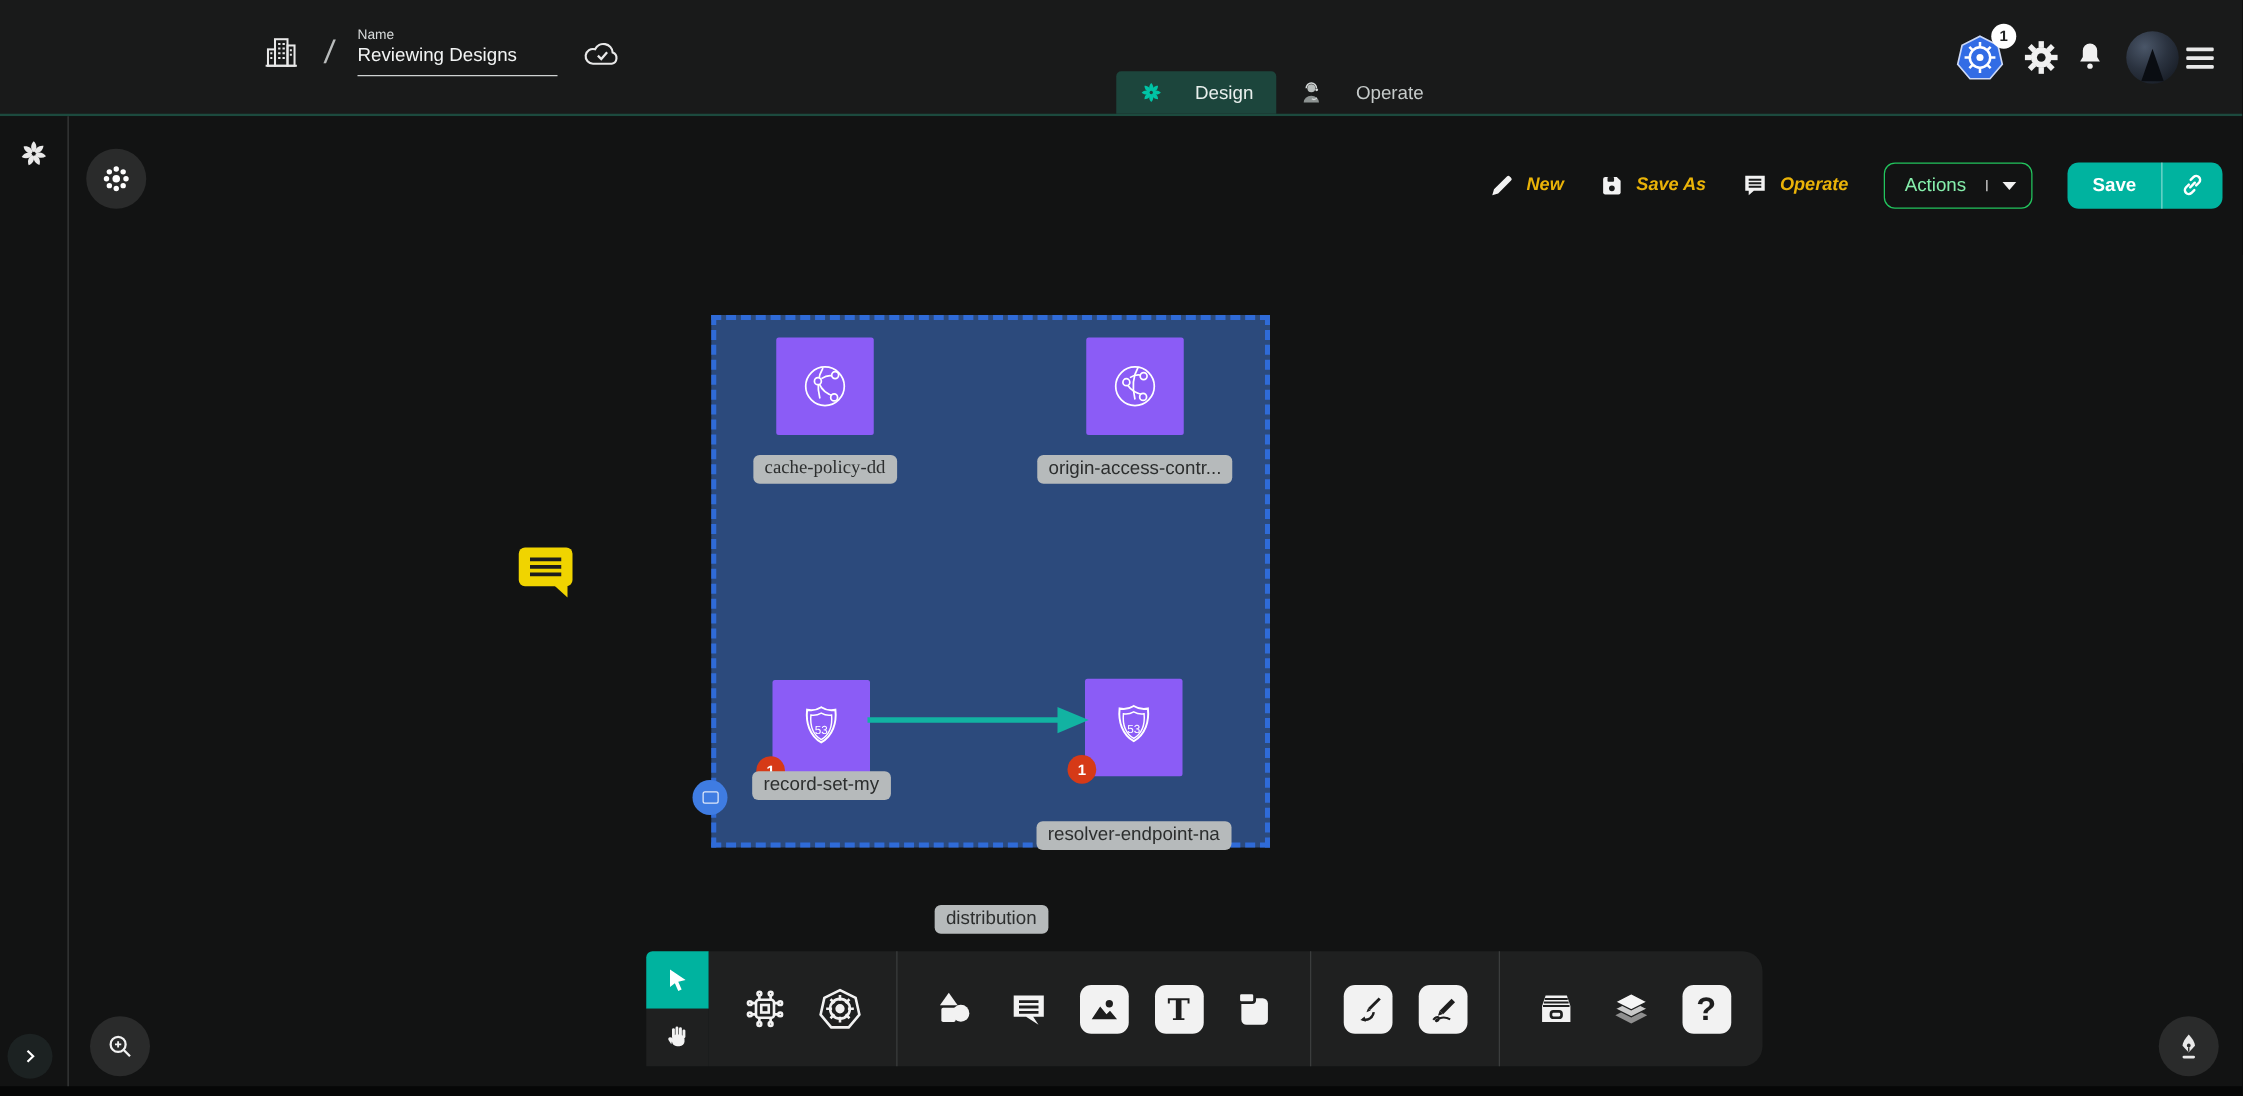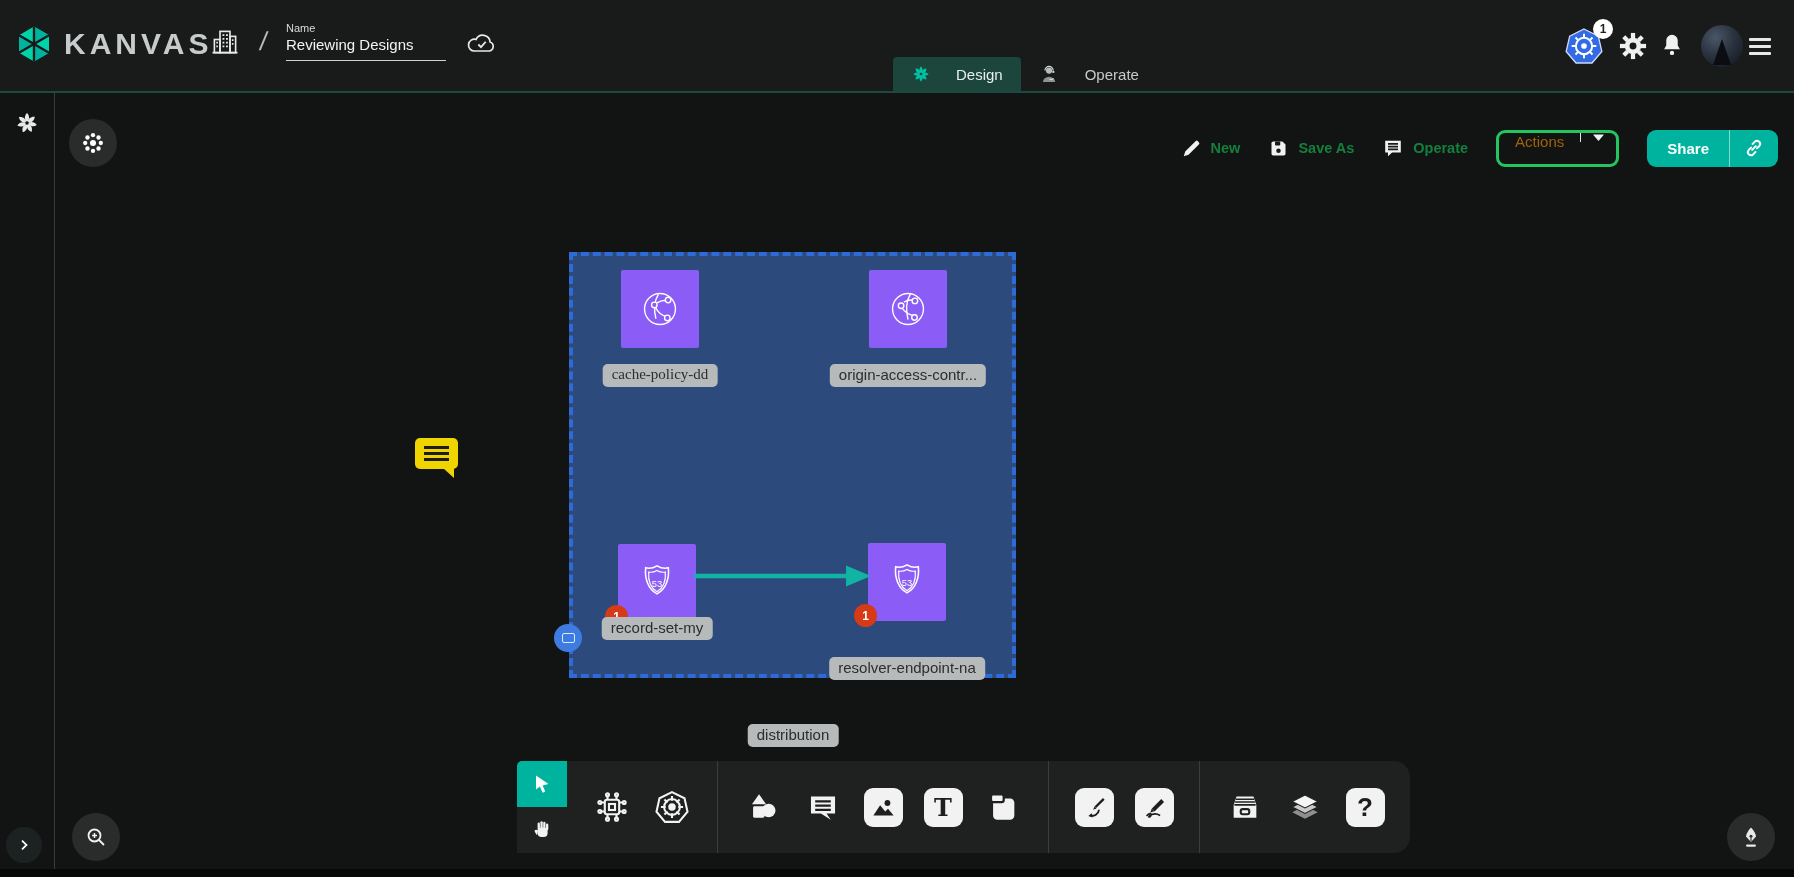--- a/index.html
+++ b/index.html
@@ -46,23 +46,23 @@
   .rail-logo { position:absolute; left:13px; top:16px; }
   .circle-btn { border:none; border-radius:50%; display:flex; align-items:center; justify-content:center;
                 cursor:pointer; background:#2a2b2b; }
   .flower-btn { position:absolute; left:69px; top:26px; width:48px; height:48px; }
   .chevron-btn { position:absolute; left:6px; top:734px; width:36px; height:36px; background:#1c2222; }
   .zoom-btn { position:absolute; left:72px; top:720px; width:48px; height:48px; }
   .pen-corner-btn { position:absolute; left:1727px; top:720px; width:48px; height:48px; }
 
   
   .action-row { position:absolute; right:16px; top:36px; height:38px; display:flex; align-items:center; gap:28px; }
-  .act-item { display:flex; align-items:center; gap:9px; color:#15803d; font-size:14.5px; font-weight:bold; cursor:pointer; }
-  .actions-btn { display:flex; align-items:flex-start; height:37px; border:3px solid #22c55e; border-radius:9px;
-                 background:transparent; color:#a16207; cursor:pointer; }
+  .act-item { display:flex; align-items:center; gap:9px; color:#eab308; font-size:14.5px; font-weight:bold; cursor:pointer;font-style:italic; }
+  .actions-btn { display:flex; align-items:center; height:37px; border:1px solid #22c55e; border-radius:9px;
+                 background:transparent; color:#86efac; cursor:pointer; }
   .actions-btn .lbl { display:flex; align-items:center; padding:0 16px; font-size:15px; }
   .actions-btn .caret { display:flex; align-items:center; padding:0 11px; border-left:1px solid #e3e3e3; }
   .share-btn { display:flex; align-items:stretch; height:37px; border:none; border-radius:9px;
                background:#00b39f; cursor:pointer; }
   .share-btn .lbl { display:flex; align-items:center; padding:0 20px; color:#fff; font-size:15px; font-weight:bold; }
   .share-btn .link { display:flex; align-items:center; padding:0 13px; border-left:1px solid rgba(255,255,255,.5); }
 
   
   .selection { position:absolute; left:569px; top:159px; width:447px; height:426px;
                background:#2c4a7c; border:4px dashed #2f6bd8; }
@@ -105,30 +105,20 @@
   .glyph-t { font-family:"DejaVu Serif", serif; font-weight:bold; font-size:24px; color:#1e1e1e; }
   .glyph-q { font-size:26px; font-weight:bold; color:#1e1e1e; }
   .bottom-strip { position:absolute; left:0; bottom:0; width:100%; height:8px; background:#060707; }
 </style>
 </head>
 <body>
 
 <div class="app">
 
   <header class="topbar">
-    <div class="brand">
-      <svg width="40" height="40" viewBox="0 0 24 24">
-        <polygon points="12,1.5 21,6.75 21,17.25 12,22.5 3,17.25 3,6.75" fill="#00D3A9"></polygon>
-        <polygon points="12,1.5 21,6.75 12,12" fill="#00B39F"></polygon>
-        <polygon points="21,17.25 12,22.5 12,12" fill="#00B39F"></polygon>
-        <polygon points="3,17.25 3,6.75 12,12" fill="#00B39F"></polygon>
-        <path d="M12 1.5 V22.5 M3 6.75 L21 17.25 M21 6.75 L3 17.25" stroke="#16191a" stroke-width="1.4"></path>
-      </svg>
-      <span class="brand-text">KANVAS</span>
-    </div>
 
     <span class="org-icon">
       <svg width="30" height="32" viewBox="0 0 24 24" fill="none" stroke="#e8e8e8" stroke-width="1.3">
         <rect x="8" y="3.5" width="8" height="17"></rect>
         <rect x="3.5" y="10" width="4.5" height="10.5"></rect>
         <rect x="16" y="7.5" width="4.5" height="13"></rect>
         <path d="M10 6.5h1.5M12.8 6.5h1.5M10 9.5h1.5M12.8 9.5h1.5M10 12.5h1.5M12.8 12.5h1.5M10 15.5h1.5M12.8 15.5h1.5M5 12.5h1.3M5 15.5h1.3M17.5 10.5h1.3M17.5 13.5h1.3M2 20.5h20"></path>
       </svg>
     </span>
 
@@ -283,21 +273,21 @@
       </div>
       <button class="actions-btn">
         <span class="lbl">Actions</span>
         <span class="caret">
           <svg width="13" height="9" viewBox="0 0 13 9">
               <polygon points="1,1.5 12,1.5 6.5,8" fill="#f2f2f2"></polygon>
             </svg>
         </span>
       </button>
       <button class="share-btn">
-        <span class="lbl">Share</span>
+        <span class="lbl">Save</span>
         <span class="link">
           <svg width="22" height="22" viewBox="0 0 24 24" fill="none" stroke="#fff" stroke-width="2.1" stroke-linecap="round">
             <path d="M10 14 L14 10"></path>
             <path d="M8.8 11.6 l-2.6 2.6 a3.4 3.4 0 0 0 4.8 4.8 l2.6-2.6"></path>
             <path d="M15.2 12.4 l2.6-2.6 a3.4 3.4 0 0 0 -4.8-4.8 l-2.6 2.6"></path>
           </svg>
         </span>
       </button>
     </div>
 

